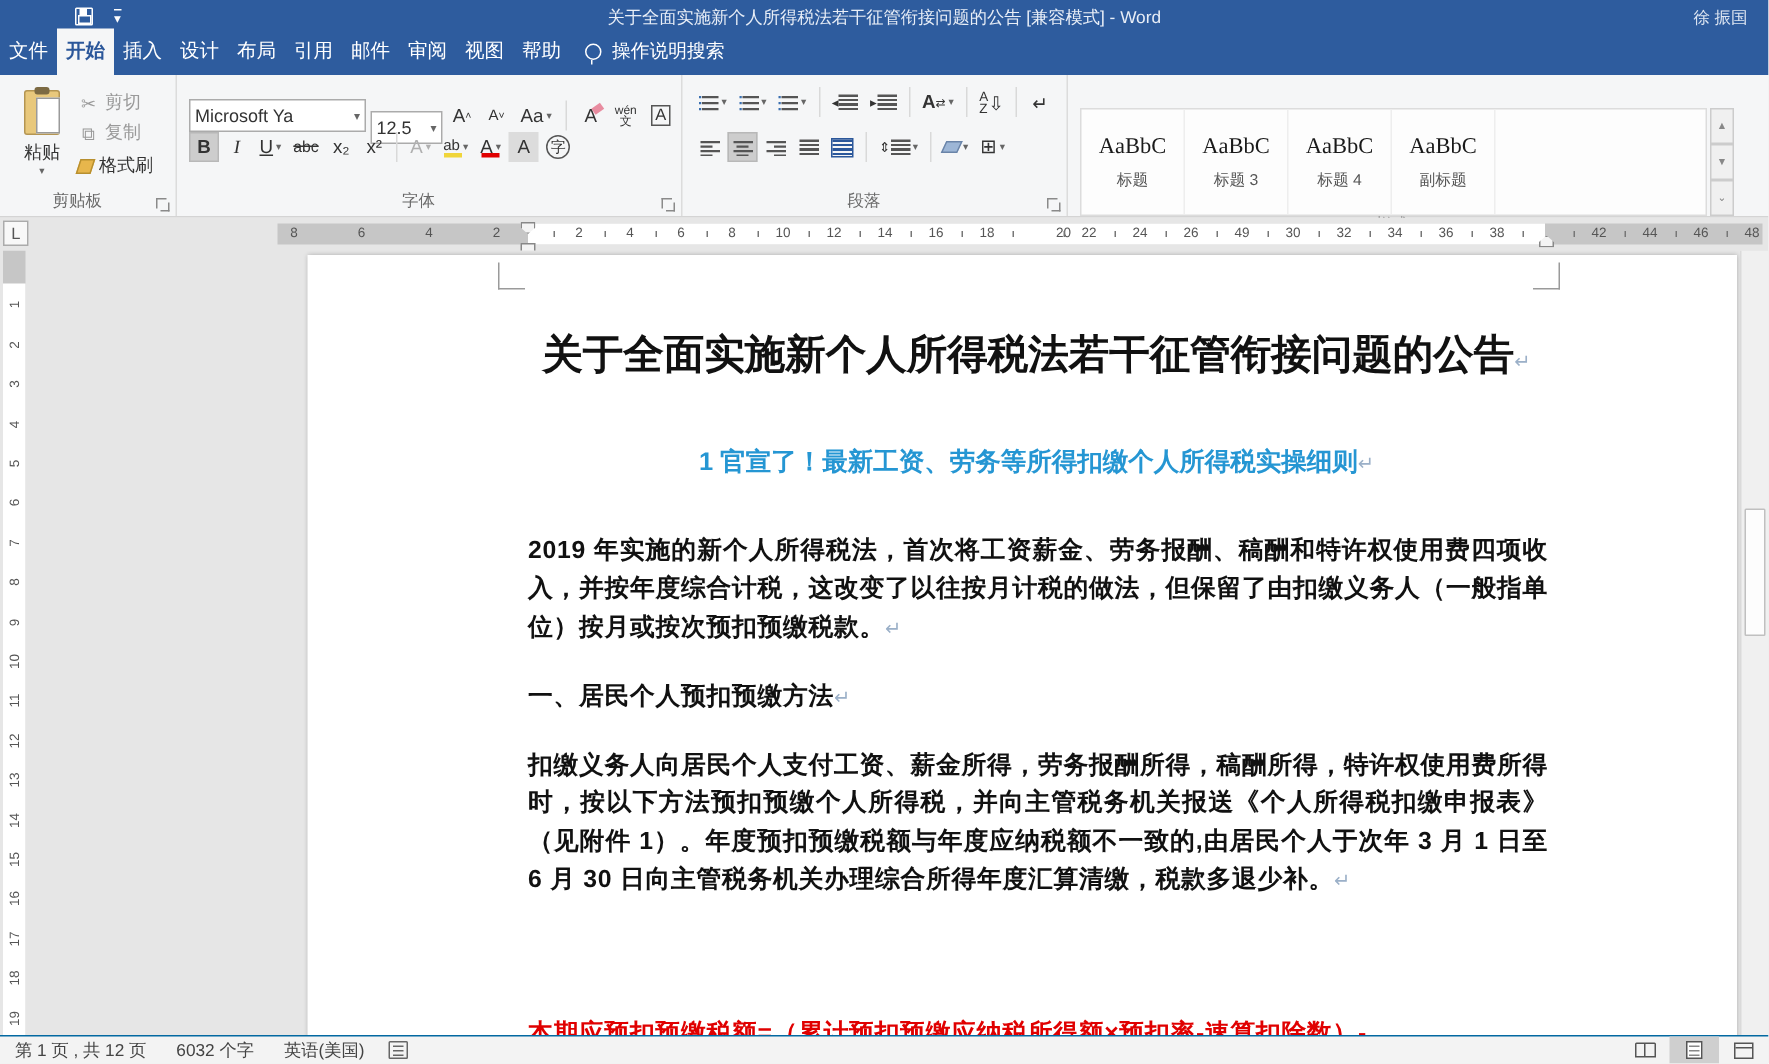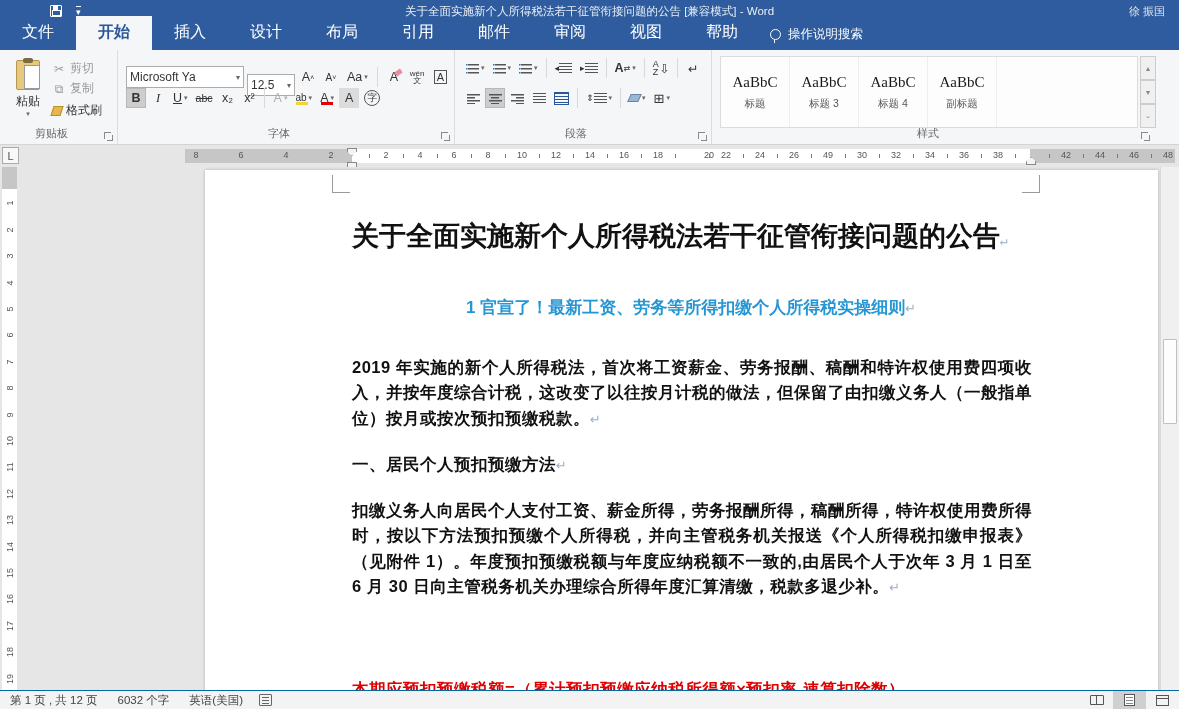--- a/index.html
+++ b/index.html
@@ -11,21 +11,21 @@
   .qat { display:flex; align-items:center; gap:14px; padding-left:50px; }
   .save-ic { width:12px; height:12px; border:1.5px solid #fff; border-radius:1px; position:relative; display:inline-block; }
   .save-ic::before { content:""; position:absolute; left:2px; top:0; width:5px; height:4px; background:#fff; }
   .save-ic::after { content:""; position:absolute; left:1px; bottom:0; width:7px; height:4px; border:1px solid #fff; }
   .qat-more { font-size:9px; color:#fff; line-height:1; border-top:1px solid #fff; padding-top:1px; }
   .title-text { position:absolute; left:0; right:0; text-align:center; font-size:11.5px; color:#e8eef7; pointer-events:none; }
   .user-name { position:absolute; right:14px; top:4px; font-size:11px; color:#dfe7f3; }
 
   
   .tabrow { position:absolute; left:0; top:22px; width:1179px; height:28px; background:#2e5c9e; display:flex; align-items:flex-end; }
-  .tab { color:#fff; font-size:16px; padding:6px 22px 7px; cursor:default; }
+  .tab { color:#fff; font-size:13px; padding:6px 6px 7px; cursor:default; }
   .tab.active { background:#f5f6f7; color:#2b579a; font-weight:bold; }
   .tab-search { display:flex; align-items:center; gap:7px; color:#fff; padding:6px 10px 7px; font-size:12.5px; }
   .bulb { width:11px; height:11px; border:1.5px solid #fff; border-radius:50%; position:relative; display:inline-block; }
   .bulb::after { content:""; position:absolute; left:3px; top:10px; width:3px; height:3px; border-left:1.5px solid #fff; }
 
   
   .ribbon { position:absolute; left:0; top:50px; width:1179px; height:95px; background:#f5f6f7; border-bottom:1px solid #d4d4d4; }
   .rgroup { position:absolute; top:0; height:94px; border-right:1px solid #dcdcdc; }
   .rgroup-label { position:absolute; bottom:3px; left:0; right:14px; text-align:center; color:#6a6a6a; font-size:11px; }
   .launcher { position:absolute; bottom:3px; right:4px; width:10px; height:10px; color:#8a8a8a; font-size:9px; line-height:10px; }
@@ -75,21 +75,21 @@
       linear-gradient(#3a6fb0,#3a6fb0) 0 5px/1.5px 1.5px no-repeat,
       linear-gradient(#3a6fb0,#3a6fb0) 0 9px/1.5px 1.5px no-repeat; }
   .al { width:13px; height:11px; }
   .al-l { background:linear-gradient(#555,#555) 0 1px/13px 1.5px no-repeat, linear-gradient(#555,#555) 0 4px/8px 1.5px no-repeat, linear-gradient(#555,#555) 0 7px/13px 1.5px no-repeat, linear-gradient(#555,#555) 0 10px/8px 1.5px no-repeat; }
   .al-c { background:linear-gradient(#555,#555) 0 1px/13px 1.5px no-repeat, linear-gradient(#555,#555) 2.5px 4px/8px 1.5px no-repeat, linear-gradient(#555,#555) 0 7px/13px 1.5px no-repeat, linear-gradient(#555,#555) 2.5px 10px/8px 1.5px no-repeat; }
   .al-r { background:linear-gradient(#555,#555) 0 1px/13px 1.5px no-repeat, linear-gradient(#555,#555) 5px 4px/8px 1.5px no-repeat, linear-gradient(#555,#555) 0 7px/13px 1.5px no-repeat, linear-gradient(#555,#555) 5px 10px/8px 1.5px no-repeat; }
   .al-j { background:repeating-linear-gradient(to bottom,#555 0 1.5px,transparent 1.5px 3px); }
   .al-d { background:repeating-linear-gradient(to bottom,#2b579a 0 1.5px,transparent 1.5px 3px); border:1px solid #2b579a; width:15px; height:13px; }
 
   
-  .g-styles { left:712px; width:446px; border-right:none; }
+  .g-styles { left:712px; width:446px; border-right:none;margin-top:16px; }
   .style-strip { position:absolute; left:8px; top:6px; width:418px; height:72px; background:#fdfdfd; border:1px solid #dcdcdc; display:flex; }
   .style-card { width:69px; height:70px; border-right:1px solid #eee; display:flex; flex-direction:column; align-items:center; justify-content:center; gap:6px; }
   .style-preview { font-size:15px; color:#1a1a1a; white-space:nowrap; font-family:"Liberation Serif","DejaVu Serif",serif; }
   .style-label { font-size:10.5px; color:#555; white-space:nowrap; }
   .style-scroll { position:absolute; right:2px; top:6px; width:16px; height:72px; display:flex; flex-direction:column; }
   .ssb { flex:1; border:1px solid #ccc; background:#f0f0f0; font-size:7px; color:#888; display:flex; align-items:center; justify-content:center; }
 
   
   .rulerzone { position:absolute; left:0; top:145px; width:1179px; height:22px; background:#e6e6e6; }
   .tabsel { position:absolute; left:2px; top:2px; width:17px; height:17px; background:#f8f8f8; border:1px solid #ababab; color:#555; font-size:11px; text-align:center; line-height:16px; }
@@ -103,21 +103,21 @@
 
   
   .docarea { position:absolute; left:0; top:167px; width:1179px; height:523px; background:#e6e6e6; overflow:hidden; }
   .vruler { position:absolute; left:2px; top:0; width:15px; height:523px; background:#c6c6c6; }
   .vruler .white { position:absolute; left:0; top:22px; width:15px; height:600px; background:#fff; }
   .vr-num { position:absolute; left:0; width:15px; text-align:center; font-size:9px; color:#555; transform:rotate(-90deg); }
   .page { position:absolute; left:205px; top:3px; width:953px; height:620px; background:#fff; box-shadow:0 0 3px rgba(0,0,0,.25); }
   .cropmark { position:absolute; width:18px; height:18px; }
   .crop-l { left:127px; top:5px; border-left:1px solid #9a9a9a; border-bottom:1px solid #9a9a9a; }
   .crop-r { left:817px; top:5px; border-right:1px solid #9a9a9a; border-bottom:1px solid #9a9a9a; }
-  .doc-title { position:absolute; left:147px; width:678px; top:48px; font-family:Liberation Mono, monospace; font-weight:700; font-size:27px; color:#111; }
+  .doc-title { position:absolute; left:147px; width:678px; top:48px; text-align:center; font-family:Liberation Serif, serif; font-weight:700; font-size:27px; color:#111; }
   .doc-subtitle { position:absolute; left:147px; width:678px; top:126px; text-align:center; font-weight:700; font-size:17px; color:#2596d3; }
   .body-p { position:absolute; left:147px; width:680px; font-size:16.5px; line-height:25.4px; color:#111; font-weight:600; text-align:justify; letter-spacing:.5px; }
   .p1 { top:185px; }
   .h1 { top:282px; font-weight:700; }
   .p2 { top:328px; }
   .p3 { top:456px; }
   .pred { top:507px; color:#e00000; font-weight:700; }
   .pmark { color:#9bb0c8; font-size:13px; font-weight:400; }
   .vscroll { position:absolute; right:0; top:0; width:19px; height:523px; background:#f0f0f0; border-left:1px solid #dadada; }
   .vthumb { position:absolute; left:2px; top:172px; width:14px; height:85px; background:#fdfdfd; border:1px solid #c0c0c0; border-radius:1px; }

